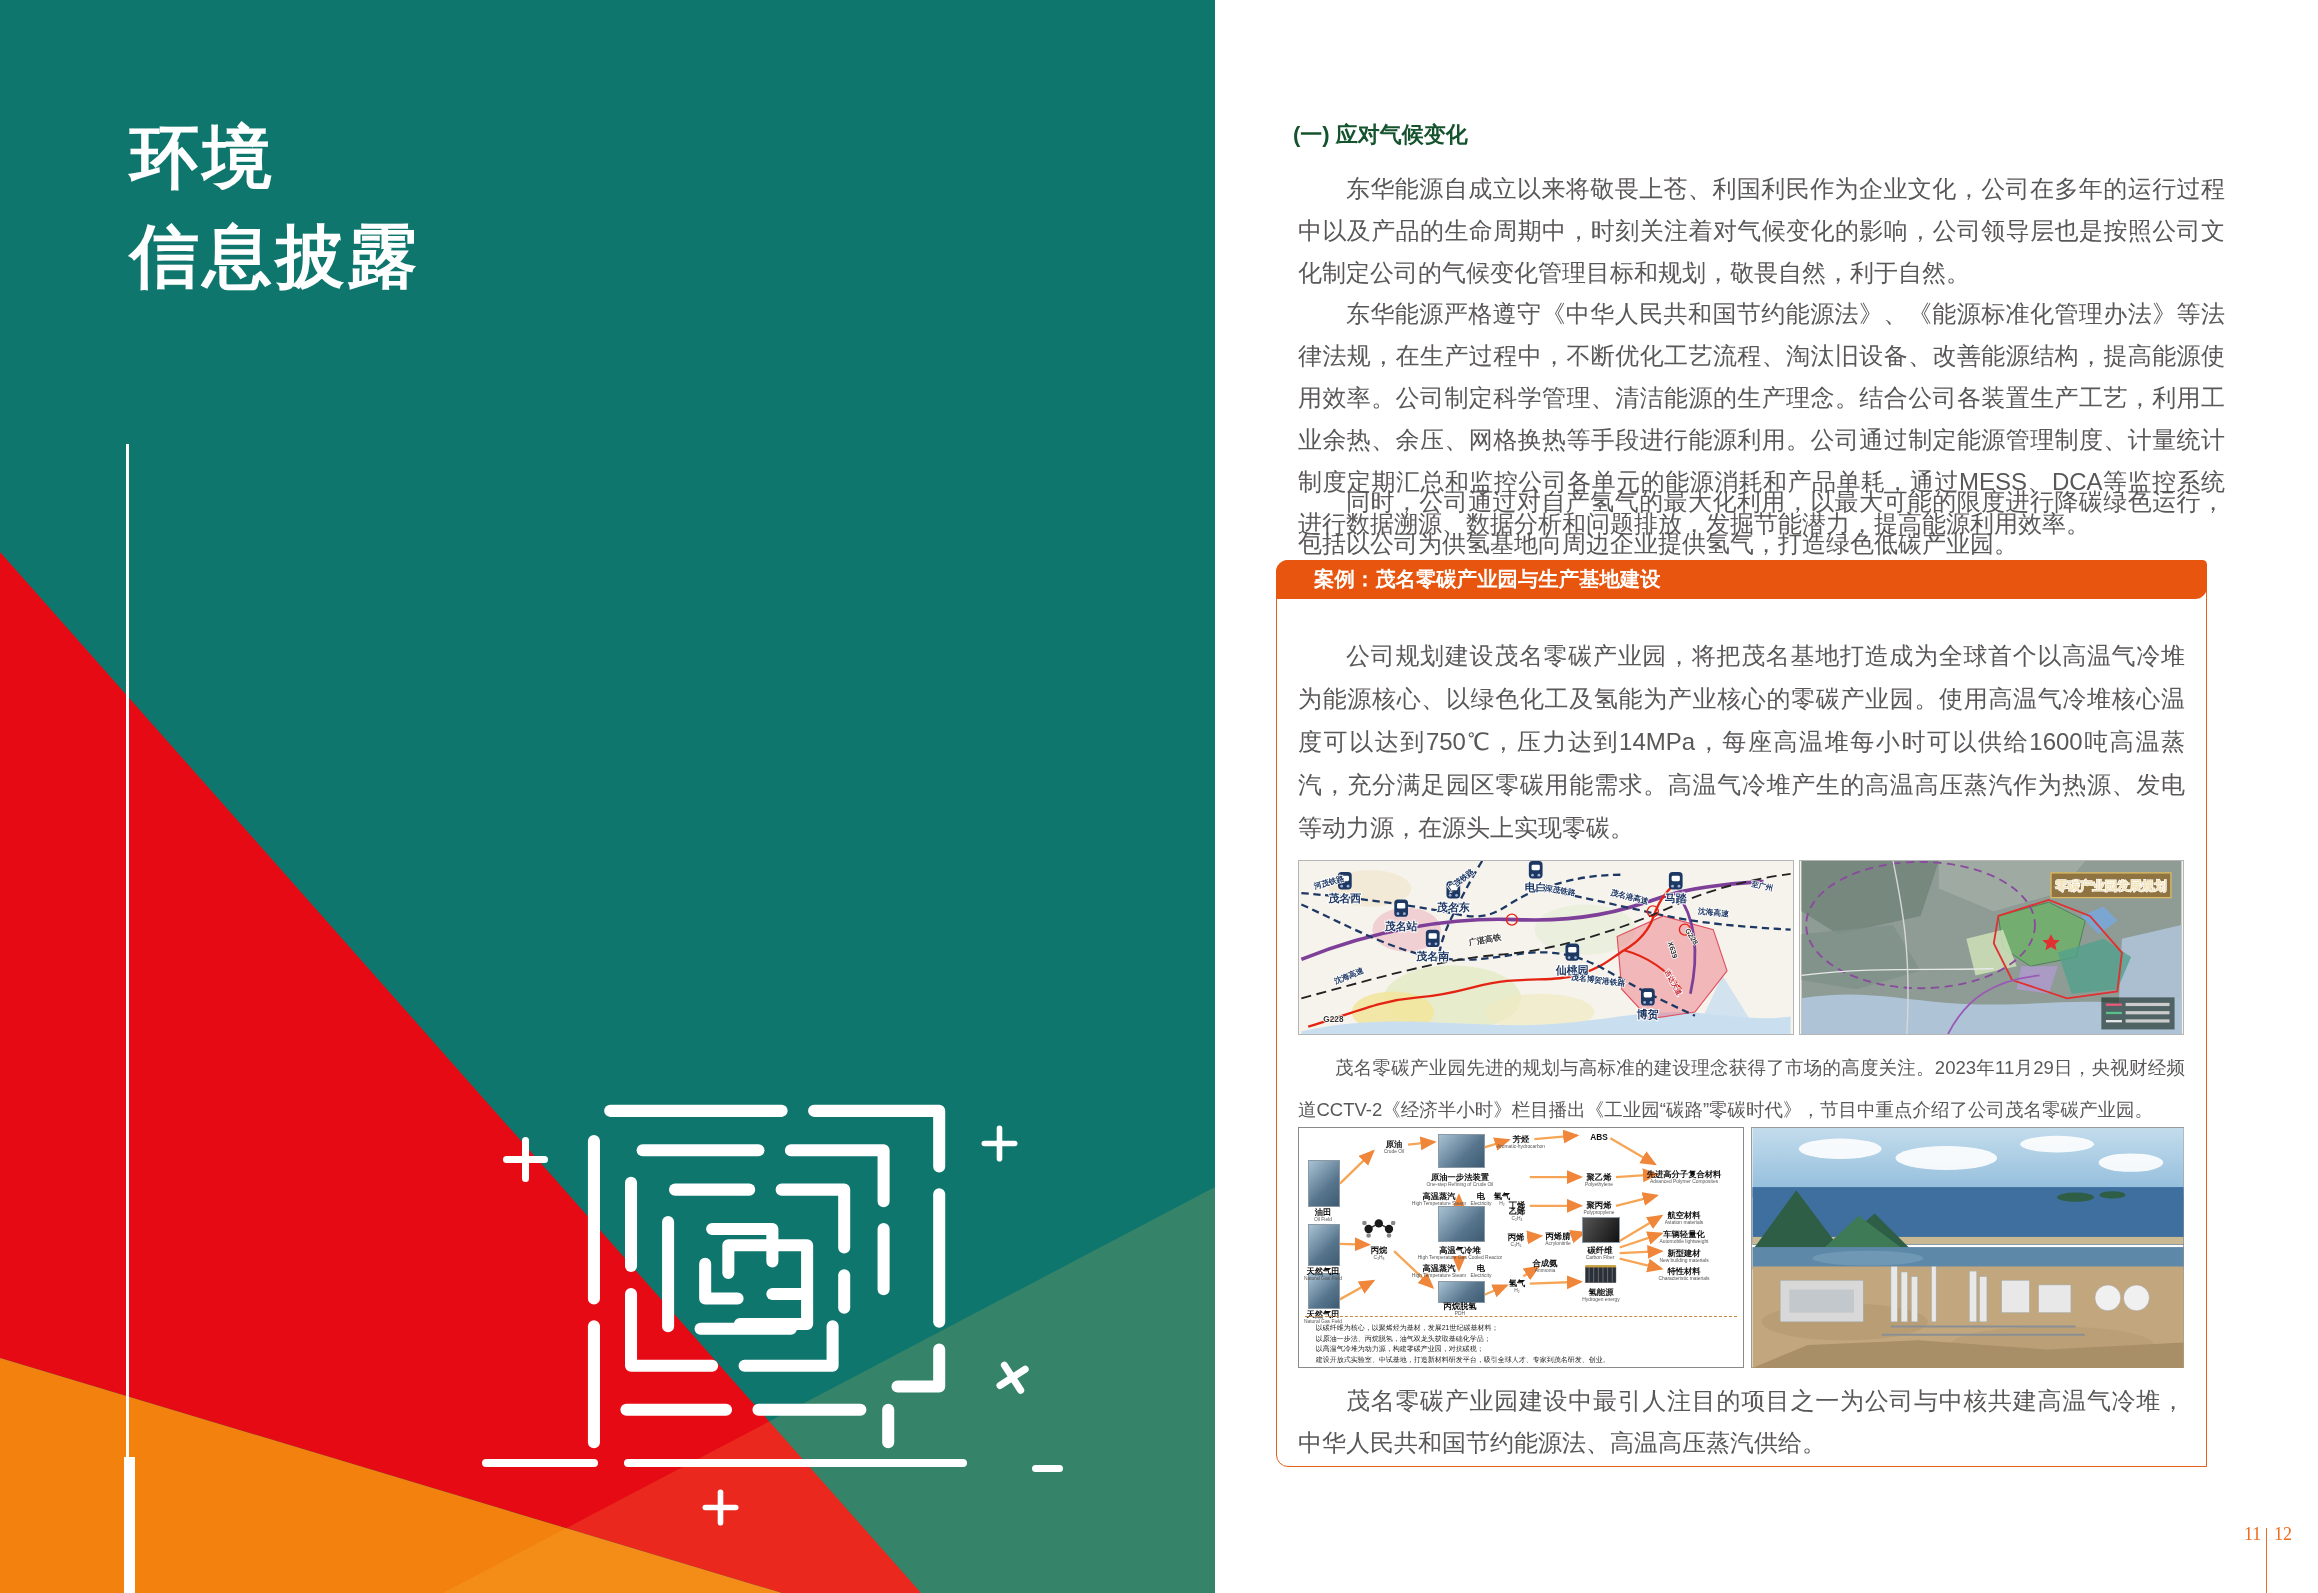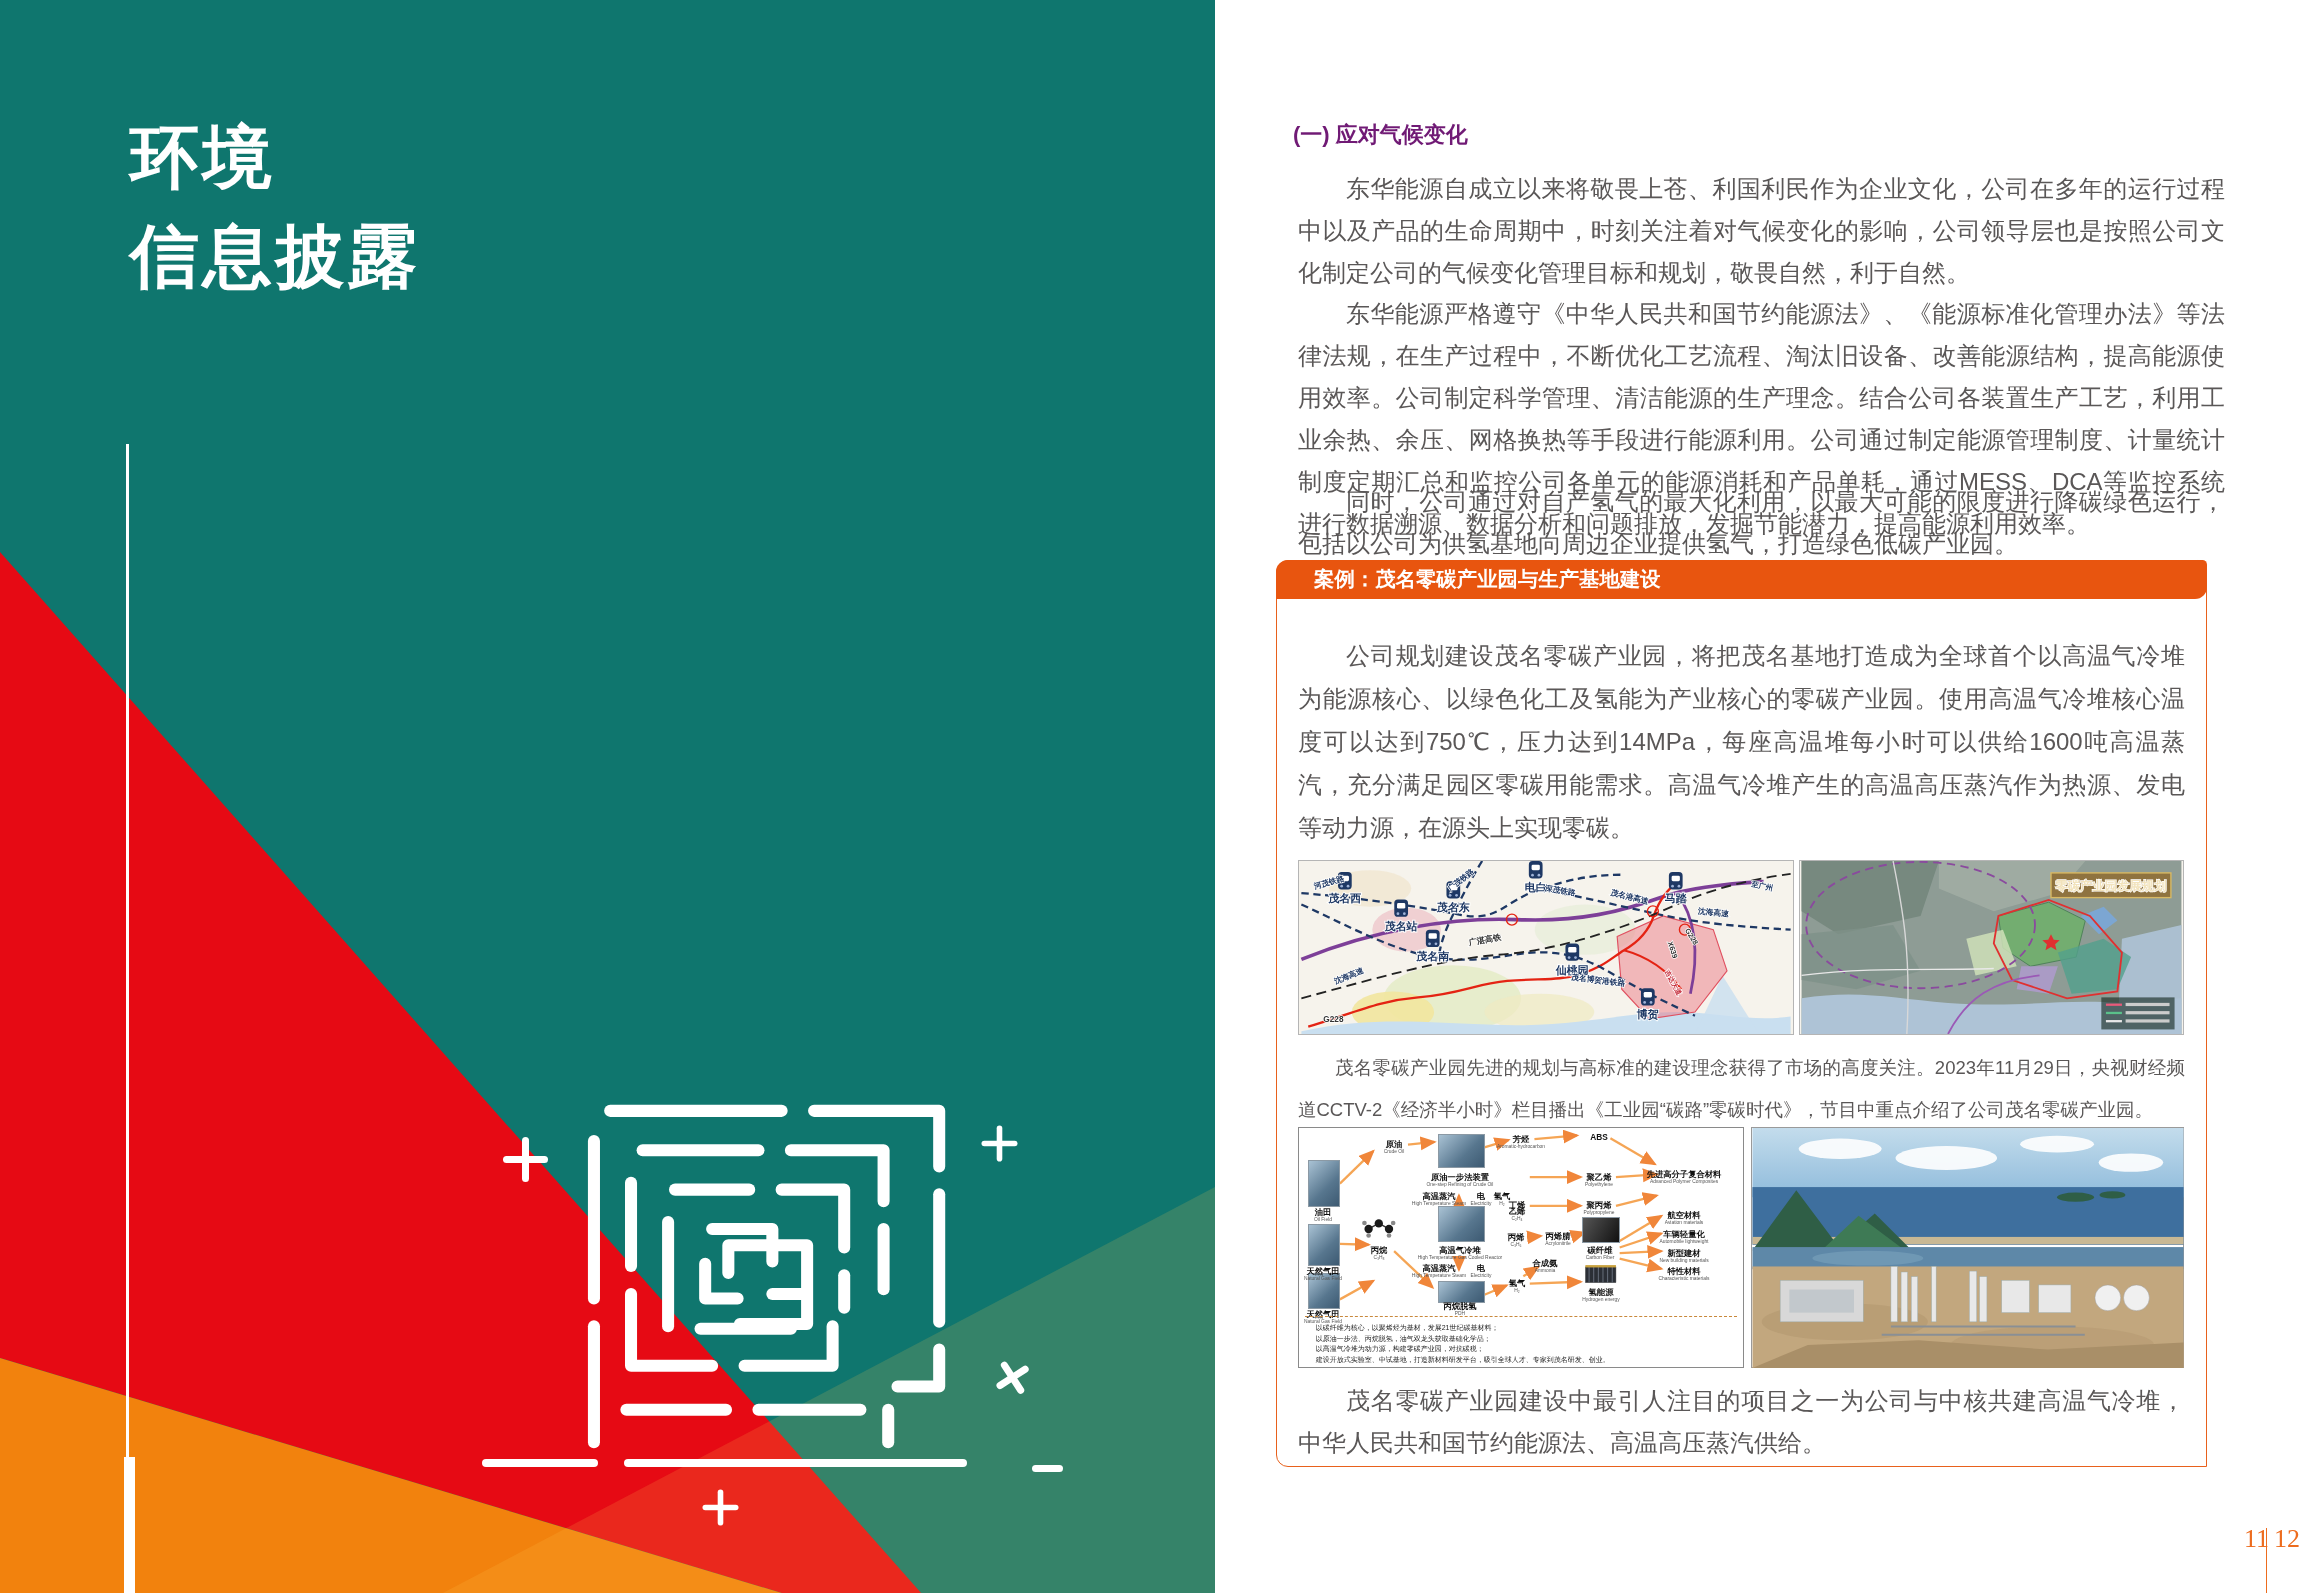--- a/index.html
+++ b/index.html
@@ -22,21 +22,21 @@
   .plus:before{left:18.5px;top:0;width:7.4px;height:45px;}
   .plus:after{left:0;top:18.5px;width:45px;height:7.4px;}
   .plus.small{transform:scale(.8);}
   .xmark{position:absolute;width:35px;height:35px;transform:rotate(12deg);}
   .xmark:before,.xmark:after{content:"";position:absolute;left:14px;top:-0.9px;width:7.4px;height:37px;background:#fff;border-radius:3.7px;}
   .xmark:before{transform:rotate(45deg);}
   .xmark:after{transform:rotate(-45deg);}
   .minus{position:absolute;background:#fff;border-radius:3.7px;}
 
   
-  #section-heading{left:1293px;top:120px;font-size:22px;font-weight:bold;color:#701a75;}
+  #section-heading{left:1293px;top:120px;font-size:22px;font-weight:bold;color:#14532d;}
   .para{position:absolute;left:1298px;width:927px;font-size:24px;line-height:42px;color:#5A5757;
         text-align:justify;text-indent:2em;margin:0;}
   #p1{top:168px;}
   #p2{top:293px;}
   #p3{top:481px;}
 
   
   #case-box{left:1276px;top:560px;width:931px;height:907px;background:#fff;
             border:1.9px solid #E8611C;border-radius:12px 9.3px 0 12px;box-sizing:border-box;}
   #case-header{left:1276px;top:560px;width:931px;height:39px;background:#E8550F;
@@ -57,21 +57,21 @@
   .flow-node .zh{display:block;font-size:8.3px;font-weight:bold;color:#111;line-height:9.3px;}
   .flow-node .en{display:block;font-size:4.9px;color:#555;line-height:6px;}
   .flow-photo{position:absolute;background:linear-gradient(135deg,#a9c2d4,#57768e 60%,#3d5a72);border:0.5px solid #8b99a4;}
   #flow-dash{position:absolute;left:5.6px;right:5.6px;top:188px;border-top:1.4px dashed #C8883C;}
   .flow-bullets{position:absolute;left:16.7px;top:195px;right:8.3px;}
   .flow-bullets div{font-size:7px;line-height:10.7px;color:#222;}
 
   #photo-box{left:1751px;top:1127px;width:433px;height:241px;border:0.5px solid #9a9a9a;box-sizing:border-box;}
 
   
-  .pagenum{position:absolute;top:1524px;font-family:"Liberation Serif",serif;font-size:26px;color:#ED6C1E;}
+  .pagenum{position:absolute;top:1524px;font-family:"Liberation Serif",serif;font-size:18px;color:#ED6C1E;}
   #pagenum-rule{left:2266px;top:1528px;width:1.4px;height:65px;background:#ED6C1E;}
 </style>
 </head>
 <body>
 
 <div id="stage">
 
   <div id="left-page" class="abs">
     <div id="band-red" class="band"></div>
     <div id="band-light" class="band"></div>

